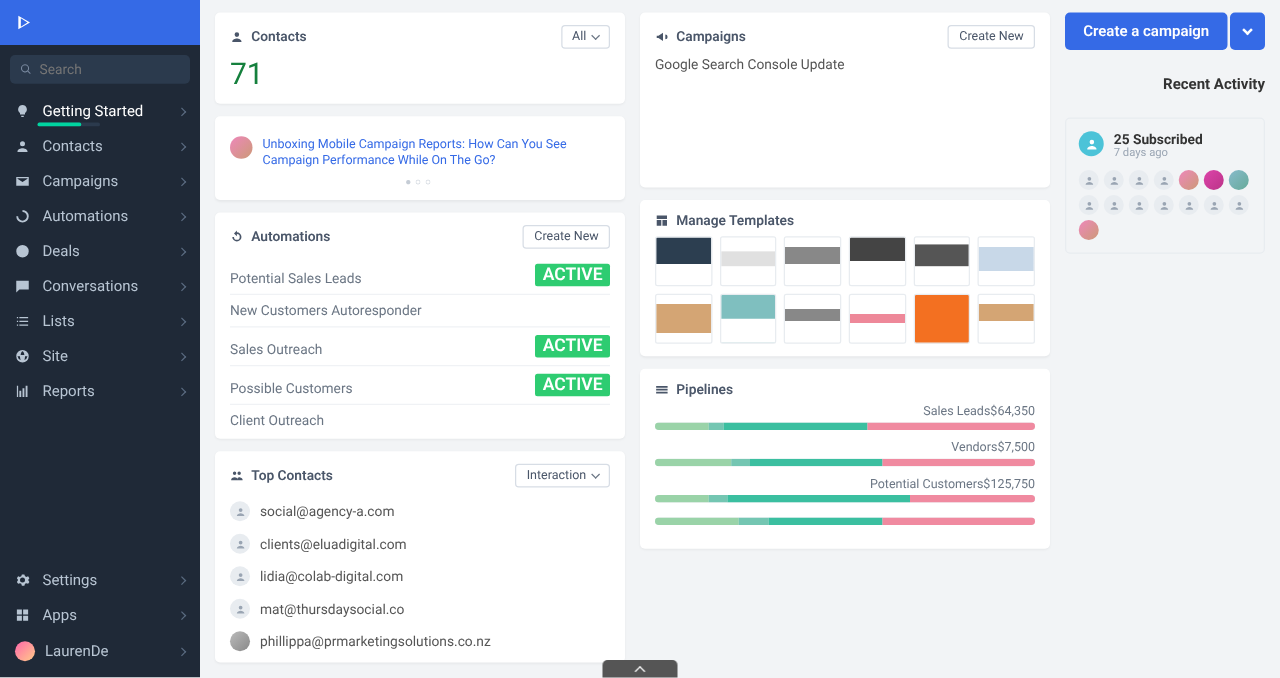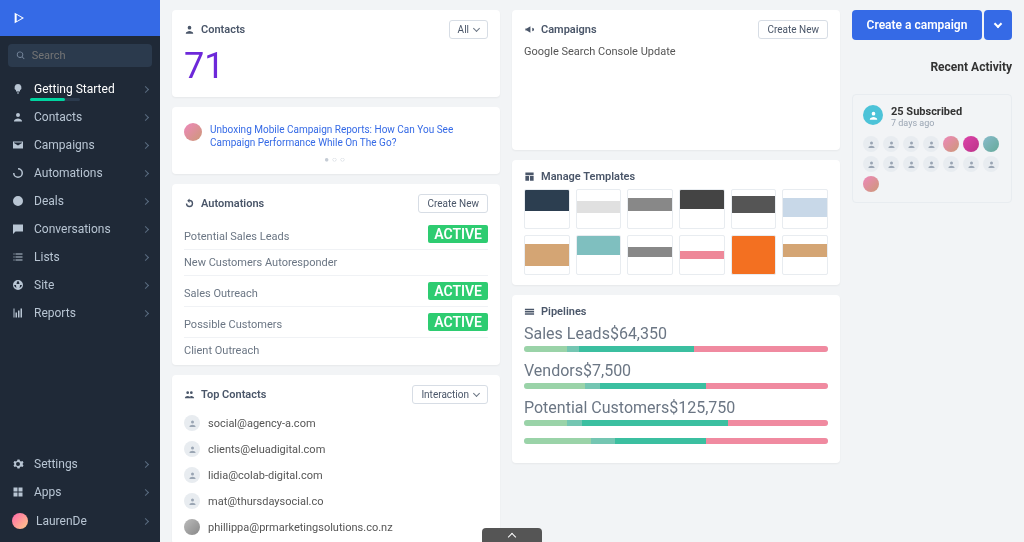--- a/index.html
+++ b/index.html
@@ -23,21 +23,21 @@
 .col{display:flex;flex-direction:column;gap:10px}
 .col-a{width:328px}
 .col-b{width:328px}
 .col-c{flex:1}
 .card{background:#fff;border-radius:4px;padding:10px 12px;box-shadow:0 1px 2px rgba(0,0,0,0.05)}
 .card-hd{display:flex;align-items:center;margin-bottom:6px}
 .card-hd svg{width:11px;height:11px;margin-right:6px;fill:#4a5669}
 .card-hd .title{font-weight:600;font-size:11px}
 .btn-sm{margin-left:auto;background:#fff;border:1px solid #d7dde5;border-radius:3px;padding:3px 8px;font-size:10px;cursor:pointer;display:flex;align-items:center;gap:5px}
 .btn-sm .caret{width:5px;height:5px;border-right:1px solid #6b7684;border-bottom:1px solid #6b7684;transform:rotate(45deg);margin-top:-2px}
-.big-num{font-size:36px;font-weight:400;color:#6d28d9}
+.big-num{font-size:24px;font-weight:400;color:#15803d}
 .news-body{display:flex;gap:8px;align-items:flex-start;margin-top:6px}
 .news-av{width:18px;height:18px;border-radius:50%;background:linear-gradient(135deg,#e8b,#c97);flex-shrink:0}
 .news-link{color:#356ae6;font-size:10px;line-height:1.3}
 .dots{text-align:center;margin-top:6px;color:#c5ccd5;font-size:8px;letter-spacing:3px}
 .list-row{display:flex;align-items:flex-end;padding:6px 0;font-size:11px;color:#6b7684;border-top:1px solid #f0f2f5}
 .list-row:first-of-type{border-top:none}
 .badge{margin-left:auto;background:#2ecc71;color:#fff;font-size:14px;padding:1px 6px;border-radius:2px;font-weight:600}
 .contact-row{display:flex;align-items:center;gap:8px;padding:5px 0;font-size:11px;color:#555}
 .contact-av{width:16px;height:16px;border-radius:50%;background:#e8ecf0;flex-shrink:0;display:flex;align-items:center;justify-content:center}
 .contact-av svg{width:9px;height:9px;fill:#9aa5b3}
@@ -51,21 +51,21 @@
 .tpl.d{background:linear-gradient(#444 50%,#fff 50%)}
 .tpl.e{background:linear-gradient(#fff 15%,#555 15%,#555 60%,#fff 60%)}
 .tpl.f{background:linear-gradient(#fff 20%,#c8d8e8 20%,#c8d8e8 70%,#fff 70%)}
 .tpl.g{background:linear-gradient(#fff 20%,#d4a574 20%,#d4a574 80%,#fff 80%)}
 .tpl.h{background:linear-gradient(#7fbfbf 50%,#fff 50%)}
 .tpl.i{background:linear-gradient(#fff 30%,#888 30%,#888 55%,#fff 55%)}
 .tpl.j{background:linear-gradient(#fff 40%,#e89 40%,#e89 60%,#fff 60%)}
 .tpl.k{background:#f37021}
 .tpl.l{background:linear-gradient(#fff 20%,#d4a574 20%,#d4a574 55%,#fff 55%)}
 .pipe-row{margin-bottom:9px}
-.pipe-hd{display:flex;justify-content:flex-start;font-size:16px;color:#6b7684;margin-bottom:3px}
+.pipe-hd{display:flex;justify-content:flex-end;font-size:10px;color:#6b7684;margin-bottom:3px}
 .pipe-bar{height:6px;background:#e8ecf0;border-radius:3px;display:flex;overflow:hidden}
 .pipe-seg{height:100%}
 .btn-primary{background:#356ae6;color:#fff;border:none;border-radius:4px;padding:8px 14px;font-size:12px;font-weight:600;cursor:pointer;display:flex;align-items:center;justify-content:center;flex:1}
 .btn-group{display:flex;gap:2px;margin-bottom:10px}
 .btn-caret{background:#356ae6;color:#fff;border:none;border-radius:4px;width:28px;display:flex;align-items:center;justify-content:center;cursor:pointer}
 .btn-caret .c{width:6px;height:6px;border-right:2px solid #fff;border-bottom:2px solid #fff;transform:rotate(45deg);margin-top:-3px}
 .ra-title{text-align:right;font-weight:700;font-size:12px;margin-bottom:10px;color:#333}
 .activity{border:1px solid #e8ecf0;border-radius:4px;padding:10px}
 .act-hd{display:flex;gap:8px}
 .act-icon{width:20px;height:20px;border-radius:50%;background:#4cc3d8;display:flex;align-items:center;justify-content:center;flex-shrink:0}

